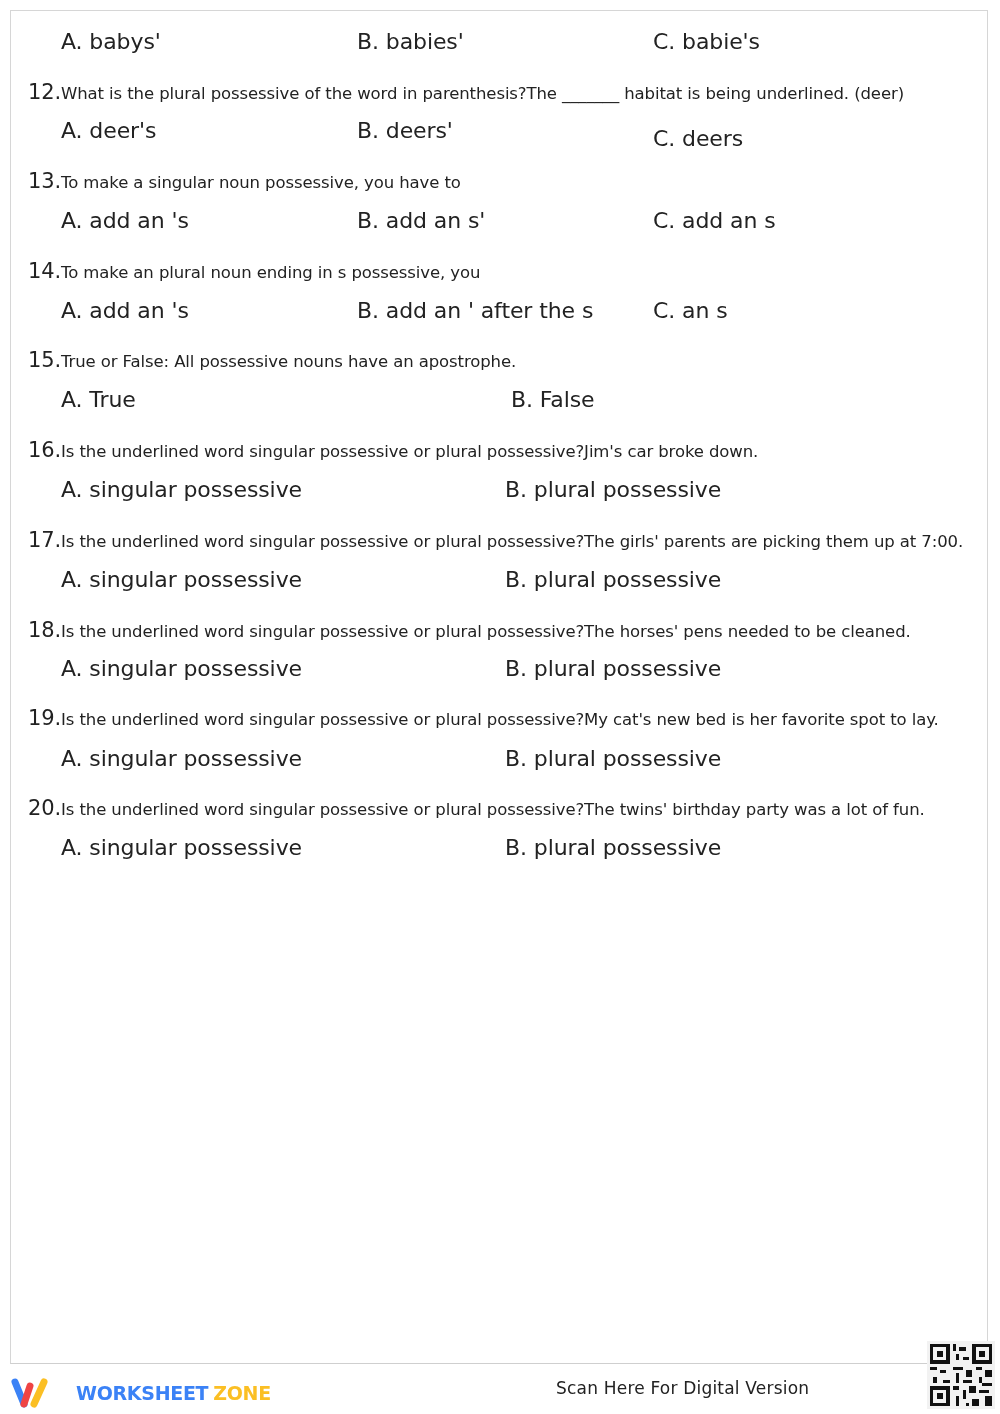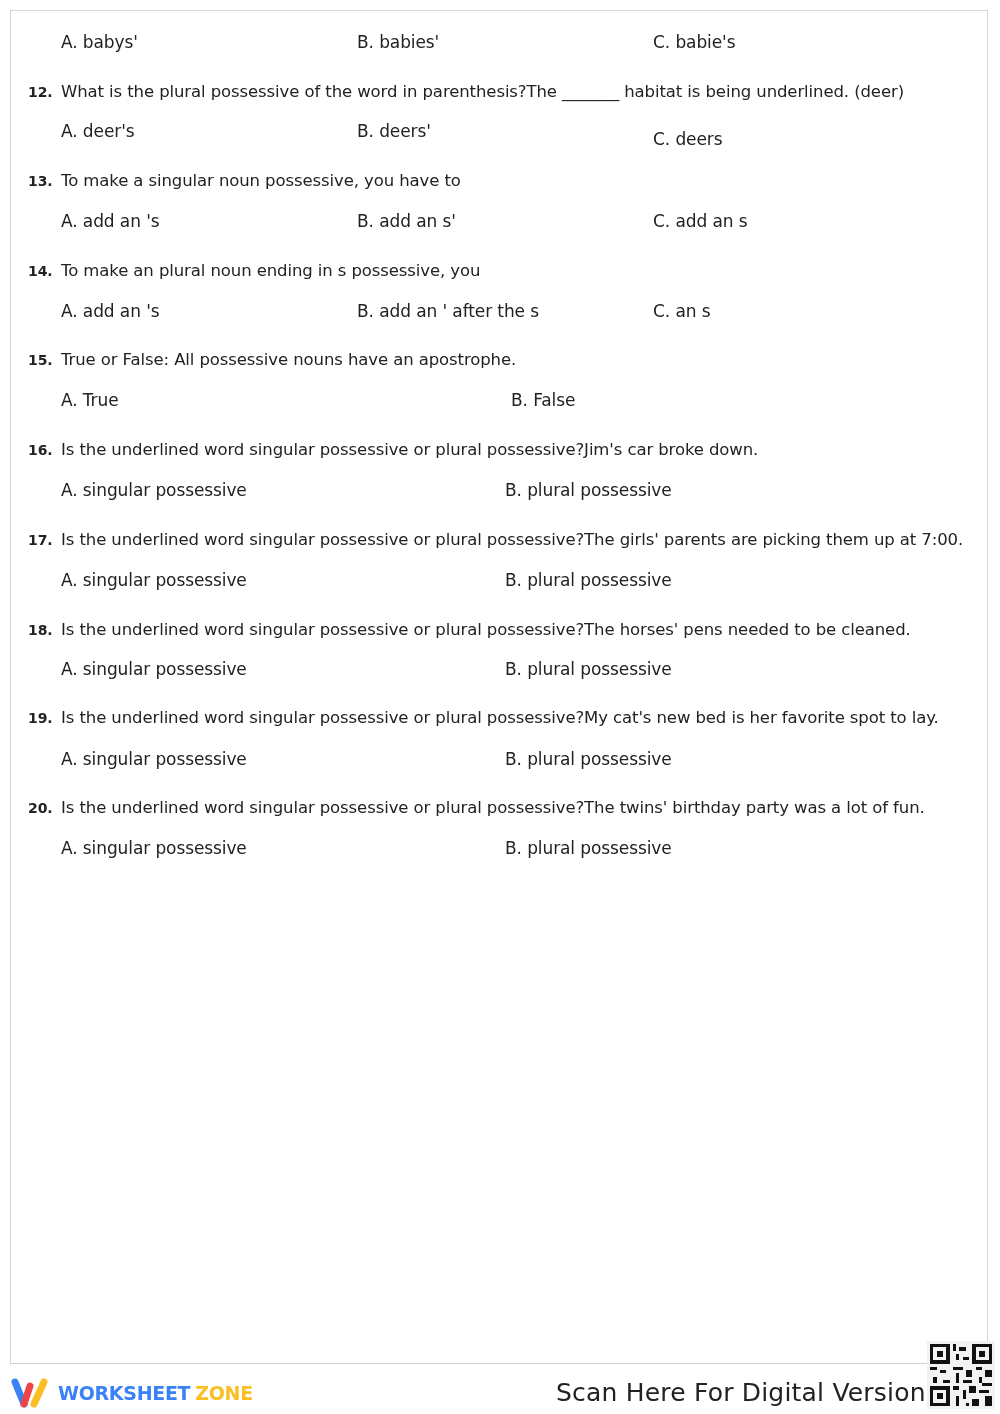--- a/index.html
+++ b/index.html
@@ -1,27 +1,27 @@
 <!DOCTYPE html>
 <html><head>
 <meta charset="utf-8">
 <style>
   html, body { margin: 0; padding: 0; background: #ffffff; }
   body { width: 1000px; height: 1414px; position: relative; overflow: hidden;
          font-family: "DejaVu Sans", sans-serif; color: #222222; }
   .frame { position: absolute; left: 10px; top: 10px; width: 978px; height: 1354px;
            border: 1px solid #d6d6d6; box-sizing: border-box; border-bottom: 1px solid #cfcfcf; }
   .q { position: absolute; left: 28px; font-size: 16.5px; line-height: 20px; white-space: nowrap; letter-spacing: -0.1px; }
-  .q .num { font-weight: bold; font-size: 14px; display: inline-block; width: 33px; }
-  .opt { position: absolute; font-size: 17px; line-height: 20px; white-space: nowrap; letter-spacing: -0.1px; }
+  .q .num { font-weight: normal; font-size: 21px; display: inline-block; width: 33px; }
+  .opt { position: absolute; font-size: 22px; line-height: 20px; white-space: nowrap; letter-spacing: -0.1px; }
   .footer-logo { position: absolute; left: 10px; top: 1376px; height: 34px; display: flex; align-items: center; }
-  .logo-text { font-family: "DejaVu Sans", sans-serif; font-weight: bold; font-size: 19px; margin-left: 8px; letter-spacing: -0.3px; }
+  .logo-text { font-family: "DejaVu Sans", sans-serif; font-weight: bold; font-size: 19px; margin-left: 26px; letter-spacing: -0.3px; }
   .logo-w { color: #3b82f6; }
   .logo-z { color: #fbbf24; margin-left: 5px; }
-  .scan { position: absolute; left: 556px; top: 1378px; font-size: 25px; color: #222; letter-spacing: 0.2px; font-family: "DejaVu Sans", sans-serif; }
+  .scan { position: absolute; left: 556px; top: 1378px; font-size: 17px; color: #222; letter-spacing: 0.2px; font-family: "DejaVu Sans", sans-serif; }
   .qr { position: absolute; left: 927px; top: 1341px; width: 68px; height: 68px; background: #f0f0f0; }
 </style>
 </head>
 <body>
 
 <div class="frame"></div>
 
 <div class="opt" style="left:61px;top:32px;">A. babys'</div>
 <div class="opt" style="left:357px;top:32px;text-align:center;">B. babies'</div>
 <div class="opt" style="left:653px;top:32px;">C. babie's</div>

